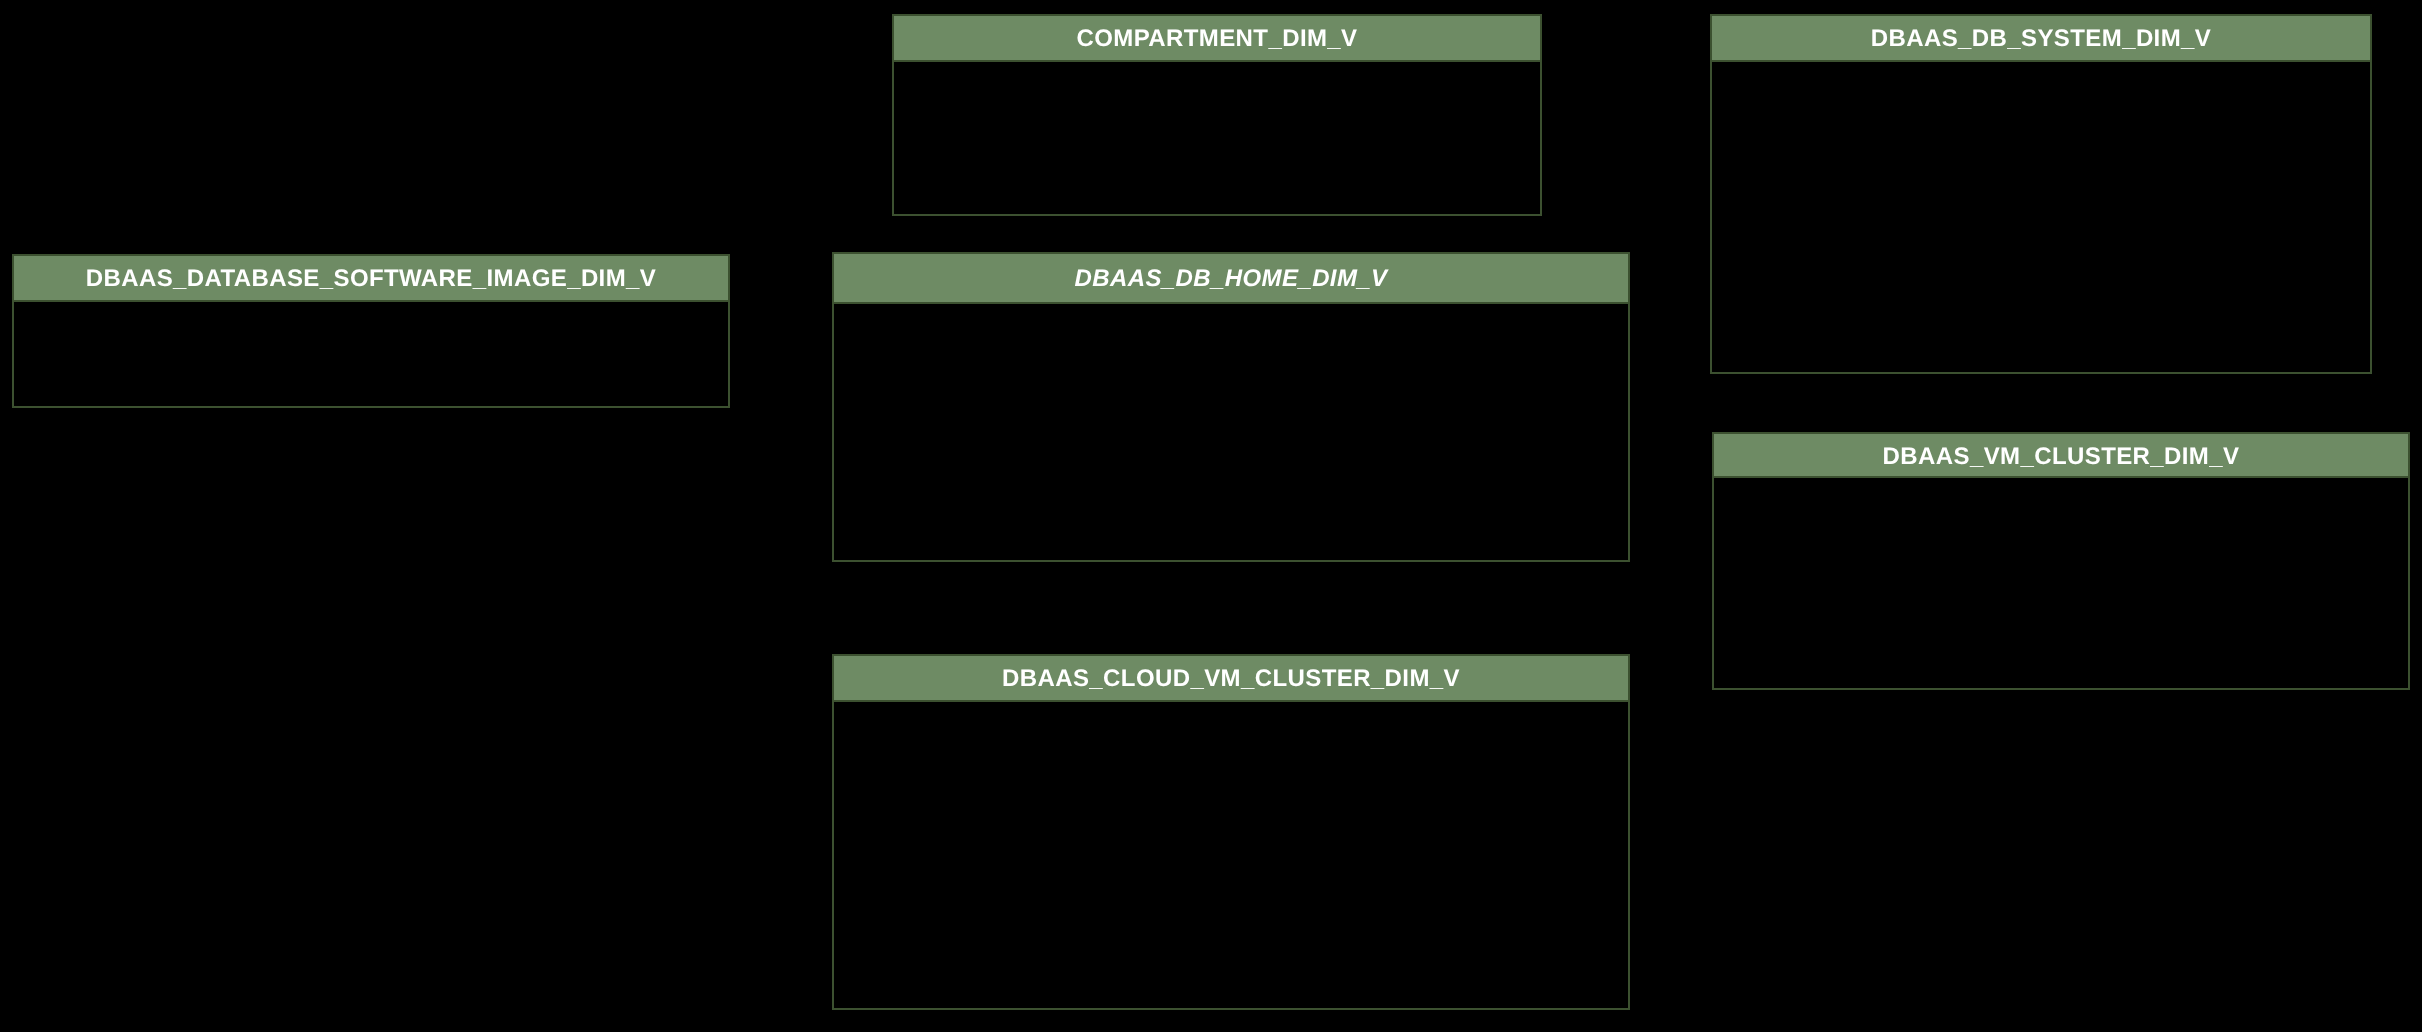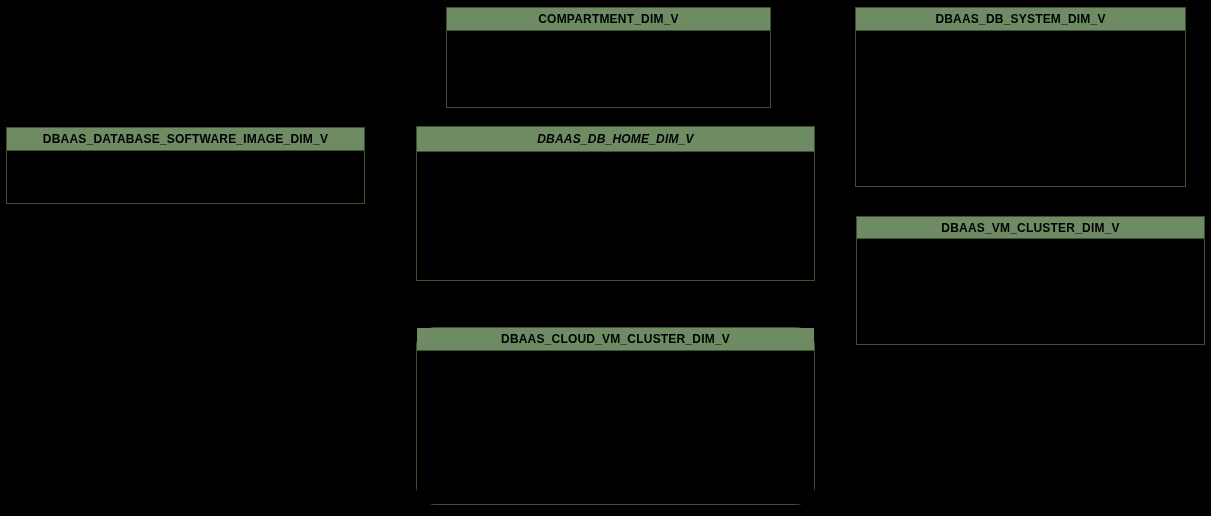--- a/index.html
+++ b/index.html
@@ -27,40 +27,40 @@
     box-sizing: border-box;
     height: 23px;
     background: #6e8b64;
     border-bottom: 1px solid #3c5130;
     display: flex;
     align-items: center;
     justify-content: center;
     flex: 0 0 auto;
   }
   .entity-title {
-    color: #000000;
+    color: #ffffff;
     font-size: 12px;
     font-weight: bold;
     letter-spacing: 0.2px;
     white-space: nowrap;
     line-height: 1;
   }
   .entity-body {
     flex: 1 1 auto;
     background: #000000;
   }
   
   .e-compartment        { left: 446px; top: 7px;   width: 325px; height: 101px; }
   .e-db-system          { left: 855px; top: 7px;   width: 331px; height: 180px; }
   .e-software-image     { left: 6px;   top: 127px; width: 359px; height: 77px;  }
   .e-db-home            { left: 416px; top: 126px; width: 399px; height: 155px; }
   .e-db-home .entity-header        { height: 25px; font-style: italic; }
   .e-vm-cluster         { left: 856px; top: 216px; width: 349px; height: 129px; }
   .e-vm-cluster .entity-header     { height: 22px; }
-  .e-cloud-vm-cluster   { left: 416px; top: 327px; width: 399px; height: 178px; border-radius: 19px; }
+  .e-cloud-vm-cluster   { left: 416px; top: 327px; width: 399px; height: 178px; }
 </style>
 </head>
 <body>
 
 <div class="canvas">
 
   <div class="entity e-compartment">
     <div class="entity-header">
       <span class="entity-title">COMPARTMENT_DIM_V</span>
     </div>

